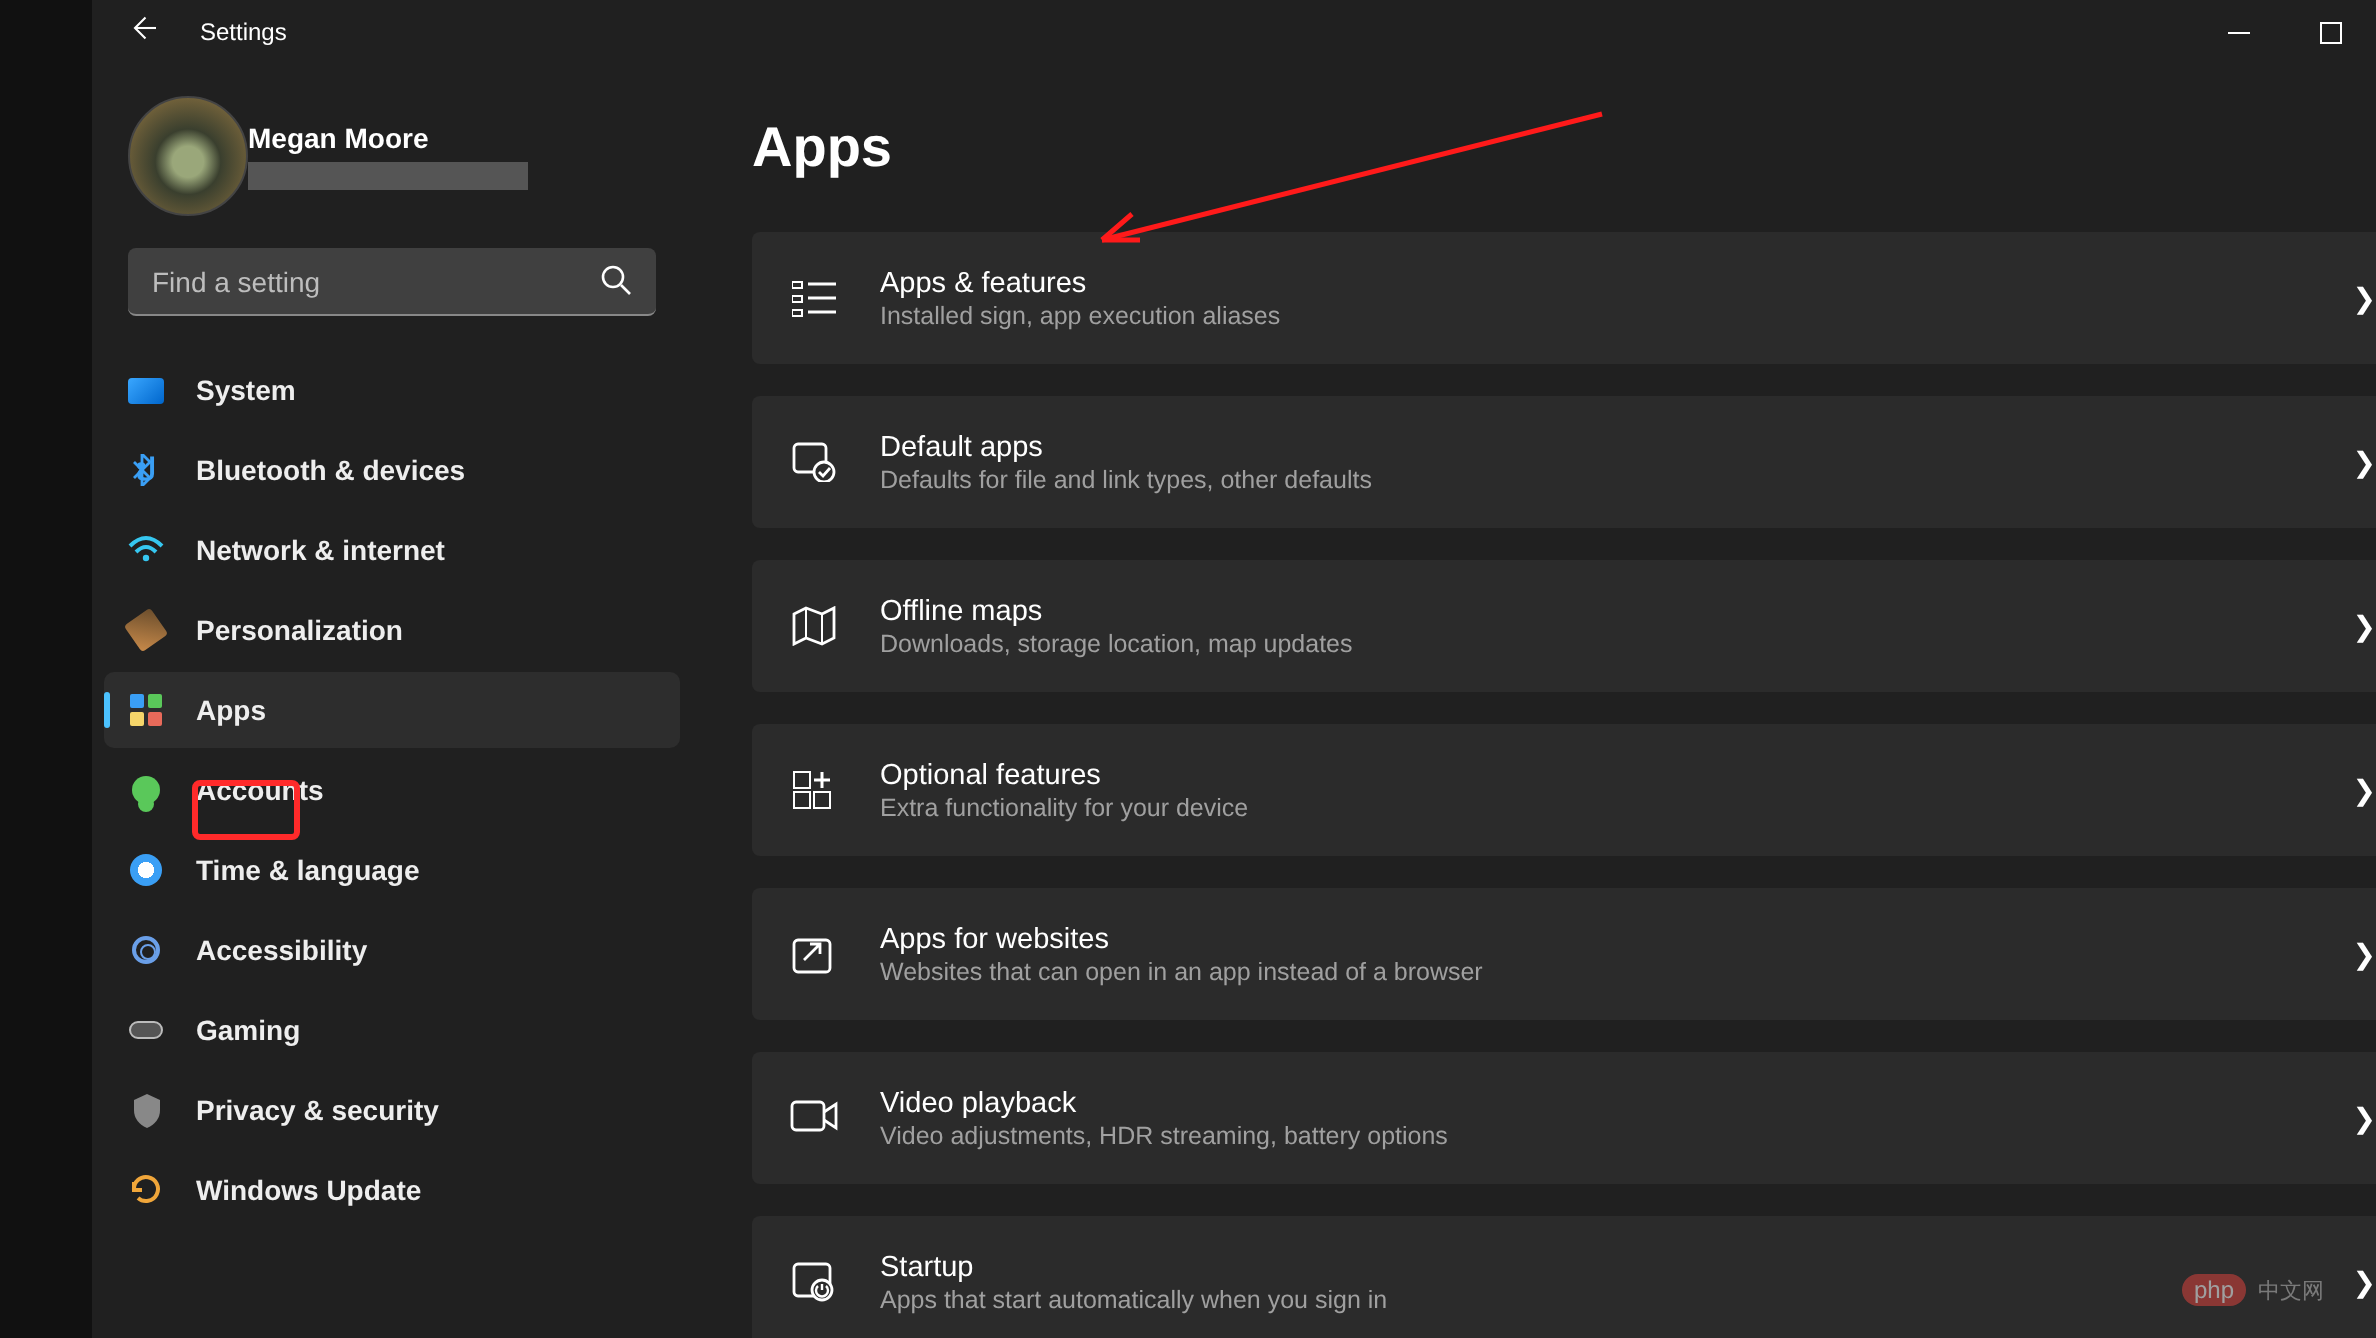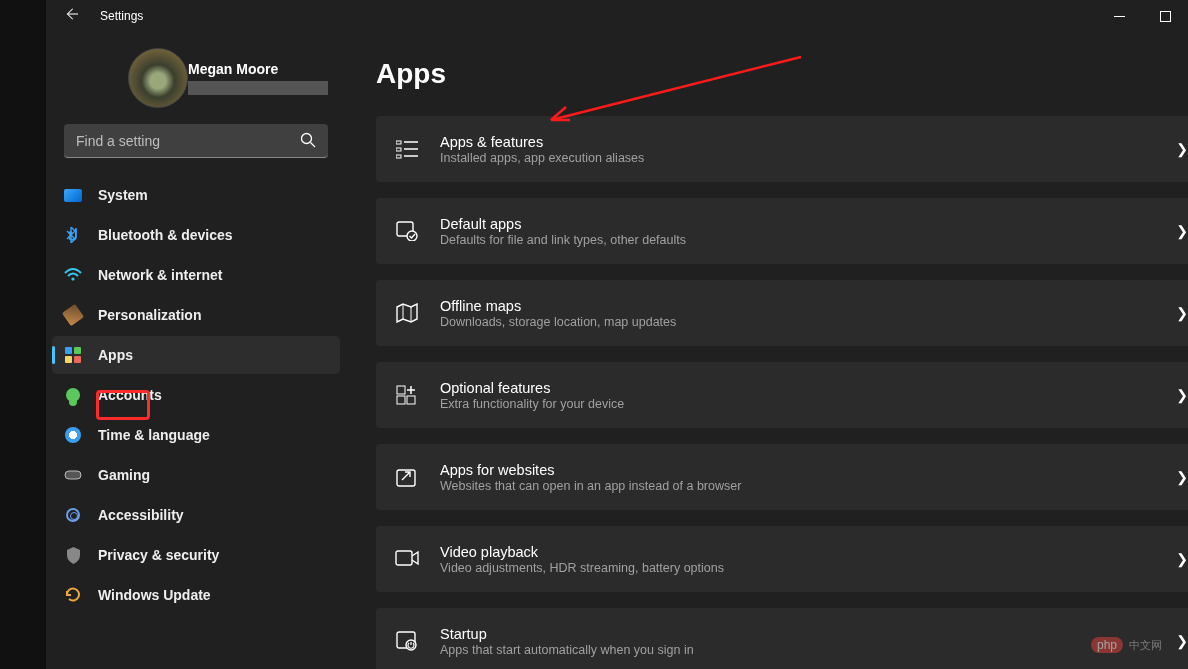--- a/index.html
+++ b/index.html
@@ -5,21 +5,21 @@
   * { margin: 0; padding: 0; box-sizing: border-box; font-family: "Segoe UI", -apple-system, sans-serif; }
   body { background: #111; color: #fff; width: 1188px; height: 669px; overflow: hidden; }
   .window { width: 1188px; height: 669px; background: #202020; display: flex; flex-direction: column; border-radius: 0; overflow: hidden; margin-left: 46px; }
   .titlebar { height: 38px; display: flex; align-items: center; justify-content: space-between; padding: 0 0 0 18px; background: #202020; }
   .titlebar-left { display: flex; align-items: center; gap: 22px; }
   .titlebar-title { font-size: 12px; color: #fff; }
   .titlebar-controls { display: flex; }
   .titlebar-btn { width: 46px; height: 32px; display: flex; align-items: center; justify-content: center; color: #fff; }
   .body { flex: 1; display: flex; }
   .sidebar { width: 300px; padding: 10px 0 0 0; display: flex; flex-direction: column; }
-  .user-block { display: flex; align-items: center; padding: 6px 18px 16px 18px; justify-content: flex-end; }
+  .user-block { display: flex; align-items: center; padding: 6px 18px 16px 18px; }
   .avatar { width: 60px; height: 60px; border-radius: 50%; background: radial-gradient(circle at 50% 55%, #9aa77a 0 18%, #3a3f2e 38%, #79663c 80%); border: 1px solid #444; flex-shrink: 0; }
   .user-text .user-name { font-weight: 600; font-size: 14px; }
   .user-text .user-sub { font-size: 12px; background: #555; color: transparent; width: 140px; height: 14px; margin-top: 4px; }
   .search { margin: 0 18px 18px 18px; position: relative; }
   .search input { width: 100%; height: 34px; background: #404040; border: none; border-bottom: 1px solid #888; border-radius: 4px; color: #fff; padding: 0 38px 0 12px; font-size: 14px; outline: none; }
   .search input::placeholder { color: #bdbdbd; }
   .search-icon { position: absolute; right: 12px; top: 8px; color: #fff; }
   .nav { display: flex; flex-direction: column; gap: 2px; padding: 0 6px; font-weight: bold; }
   .nav-item { display: flex; align-items: center; gap: 16px; padding: 0 12px; height: 38px; border-radius: 5px; cursor: pointer; font-size: 14px; color: #eee; }
   .nav-item.active { background: #2d2d2d; position: relative; }
@@ -148,32 +148,32 @@
             </span>
           <span>Accounts</span>
         </div>
         <div class="nav-item">
           <span class="nav-icon">
               <span class="ni-time"></span>
             </span>
           <span>Time &amp; language</span>
         </div>
         <div class="nav-item">
+          <span class="nav-icon">
+              <span class="ni-acc"></span>
+            </span>
+          <span>Accessibility</span>
+        </div>
+        <div class="nav-item">
           <span class="nav-icon ni-game">
               <svg width="18" height="14" viewBox="0 0 18 14">
                 <rect x="1" y="3" width="16" height="8" rx="4" stroke="#bbb" fill="#555"></rect>
               </svg>
             </span>
           <span>Gaming</span>
-        </div>
-        <div class="nav-item">
-          <span class="nav-icon">
-              <span class="ni-acc"></span>
-            </span>
-          <span>Accessibility</span>
         </div>
         <div class="nav-item">
           <span class="nav-icon ni-priv">
               <svg width="15" height="17" viewBox="0 0 15 17">
                 <path d="M7.5 0 L14 3 V8 Q14 14 7.5 17 Q1 14 1 8 V3 Z" fill="#888"></path>
               </svg>
             </span>
           <span>Privacy &amp; security</span>
         </div>
         <div class="nav-item">
@@ -198,21 +198,21 @@
           <span class="card-icon">
               <svg width="22" height="20" viewBox="0 0 22 20">
                 <rect x="0" y="2" width="5" height="3" stroke="#fff" fill="none"></rect>
                 <path d="M8 3 H22 M8 10 H22 M8 17 H22" stroke="#fff" stroke-width="1.5"></path>
                 <rect x="0" y="9" width="5" height="3" stroke="#fff" fill="none"></rect>
                 <rect x="0" y="16" width="5" height="3" stroke="#fff" fill="none"></rect>
               </svg>
             </span>
           <div class="card-text">
               <div class="card-title">Apps &amp; features</div>
-              <div class="card-sub">Installed apps, app execution aliases</div>
+              <div class="card-sub">Installed sign, app execution aliases</div>
             </div>
           <span class="chev">❯</span>
         </div>
         <div class="card">
           <span class="card-icon">
               <svg width="22" height="20" viewBox="0 0 22 20">
                 <rect x="1" y="1" width="16" height="14" rx="2" stroke="#fff" fill="none" stroke-width="1.4"></rect>
                 <circle cx="16" cy="15" r="5" fill="#2b2b2b" stroke="#fff" stroke-width="1.4"></circle>
                 <path d="M13.5 15 L15.5 17 L19 13" stroke="#fff" stroke-width="1.4" fill="none"></path>
               </svg>

